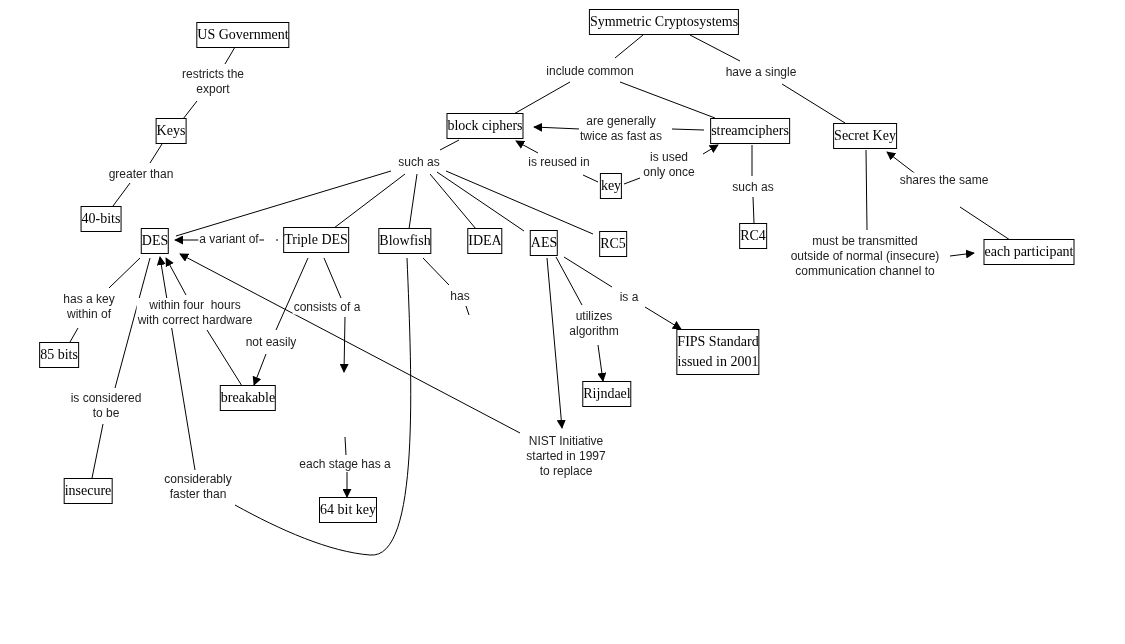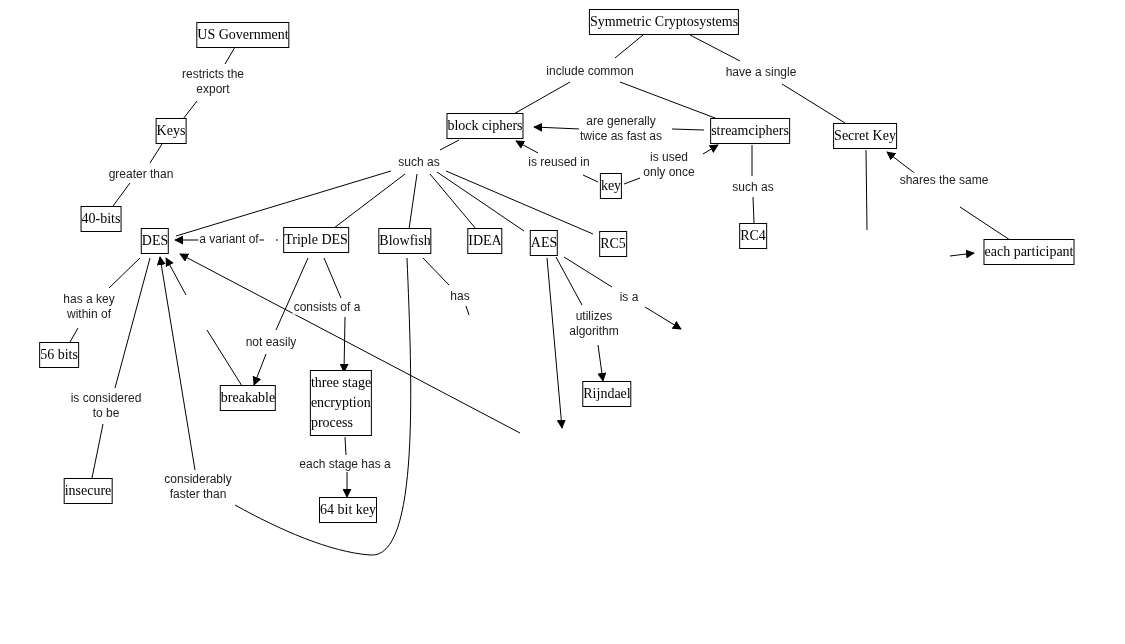--- a/index.html
+++ b/index.html
@@ -1,21 +1,21 @@
 <!DOCTYPE html>
 <html><head>
 <meta charset="utf-8">
 <style>
   html, body { margin: 0; padding: 0; background: #ffffff; }
   #canvas { position: relative; width: 1125px; height: 644px; overflow: hidden; background: #ffffff; }
   svg#edges { position: absolute; left: 0; top: 0; width: 1125px; height: 644px; }
   .node {
     position: absolute; border: 1px solid #000; background: #fff;
     font-family: "Liberation Serif", "DejaVu Serif", serif; font-size: 14px;
-    color: #000; padding: 2px 0; line-height: 20px; white-space: pre;
+    color: #000; padding: 2px 0; line-height: 20px; text-align: center; white-space: pre;
     transform: translate(-50%, -50%);
   }
   .lbl {
     position: absolute; font-family: "Liberation Sans", "DejaVu Sans", sans-serif; font-size: 12px;
     color: #222; text-align: center; line-height: 15px; white-space: pre; background: #fff;
     transform: translate(-50%, -50%); padding: 0 1px;
   }
 </style>
 </head>
 <body>
@@ -90,49 +90,56 @@
   <div class="node" style="left:865px;top:136px">Secret Key</div>
   <div class="node" style="left:611px;top:186px">key</div>
   <div class="node" style="left:753px;top:236px">RC4</div>
   <div class="node" style="left:1029px;top:252px">each participant</div>
   <div class="node" style="left:155px;top:241px">DES</div>
   <div class="node" style="left:316px;top:240px">Triple DES</div>
   <div class="node" style="left:405px;top:241px">Blowfish</div>
   <div class="node" style="left:485px;top:241px">IDEA</div>
   <div class="node" style="left:544px;top:243px">AES</div>
   <div class="node" style="left:613px;top:244px">RC5</div>
-  <div class="node" style="left:59px;top:355px">56 bits</div>
+  <div class="node" style="left:59px;top:355px">85 bits</div>
   <div class="node" style="left:248px;top:398px">breakable</div>
-  <div class="node" style="left:341px;top:403px;line-height:20px">three stage
-encryption
-process</div>
+  <div class="node" style="left:718px;top:352px">FIPS Standard
+issued in 2001</div>
   <div class="node" style="left:607px;top:394px">Rijndael</div>
   <div class="node" style="left:88px;top:491px">insecure</div>
   <div class="node" style="left:348px;top:510px">64 bit key</div>
 
   <div class="lbl" style="left:213px;top:82px">restricts the
 export</div>
   <div class="lbl" style="left:141px;top:174px">greater than</div>
   <div class="lbl" style="left:590px;top:71px">include common</div>
   <div class="lbl" style="left:761px;top:72px">have a single</div>
   <div class="lbl" style="left:621px;top:129px">are generally
 twice as fast as</div>
   <div class="lbl" style="left:559px;top:162px">is reused in</div>
   <div class="lbl" style="left:669px;top:165px">is used
 only once</div>
   <div class="lbl" style="left:419px;top:162px">such as</div>
   <div class="lbl" style="left:753px;top:187px">such as</div>
   <div class="lbl" style="left:944px;top:180px">shares the same</div>
+  <div class="lbl" style="left:865px;top:256px">must be transmitted
+outside of normal (insecure)
+communication channel to</div>
   <div class="lbl" style="left:229px;top:239px">a variant of</div>
   <div class="lbl" style="left:89px;top:307px">has a key
 within of</div>
+  <div class="lbl" style="left:195px;top:313px">within four  hours
+with correct hardware</div>
   <div class="lbl" style="left:327px;top:307px">consists of a</div>
   <div class="lbl" style="left:271px;top:342px">not easily</div>
   <div class="lbl" style="left:460px;top:296px">has</div>
   <div class="lbl" style="left:629px;top:297px">is a</div>
   <div class="lbl" style="left:594px;top:324px">utilizes
 algorithm</div>
   <div class="lbl" style="left:106px;top:406px">is considered
 to be</div>
   <div class="lbl" style="left:345px;top:464px">each stage has a</div>
   <div class="lbl" style="left:198px;top:487px">considerably
 faster than</div>
+  <div class="lbl" style="left:566px;top:456px">NIST Initiative
+started in 1997
+to replace</div>
 </div>
 
 </body></html>

